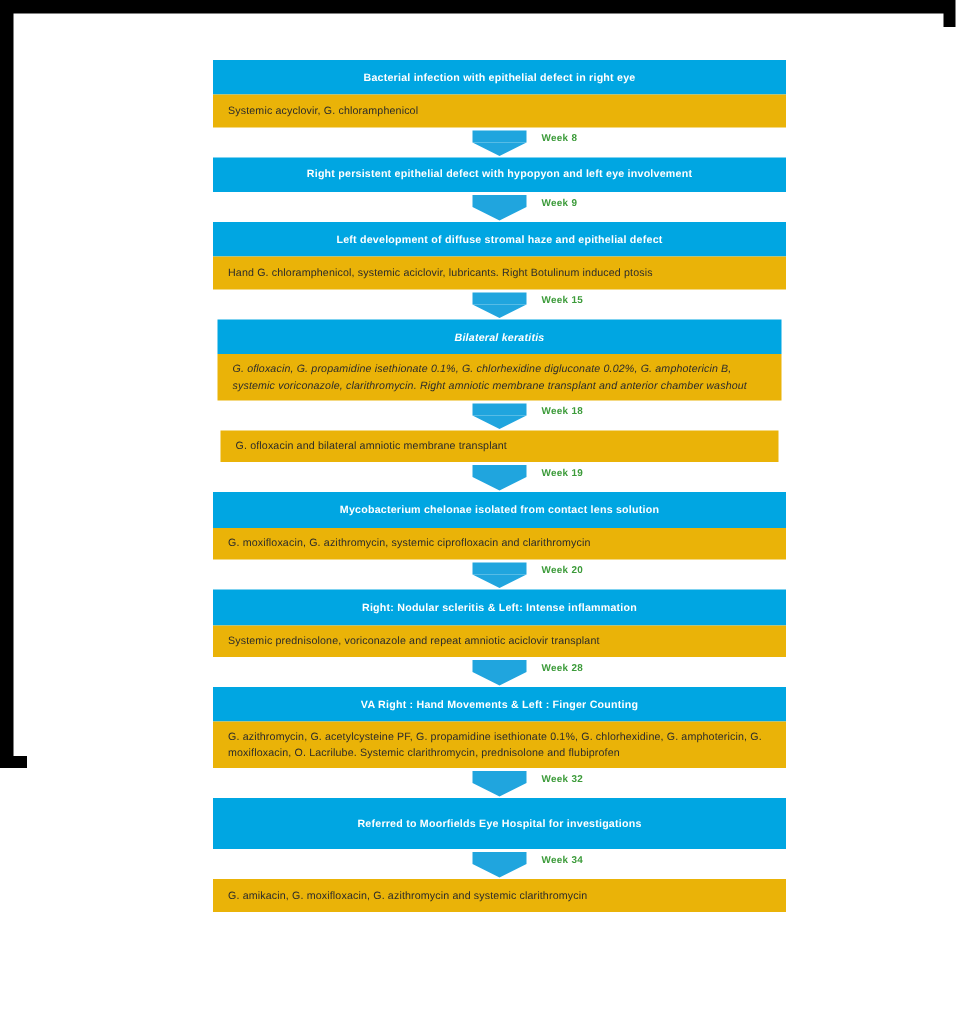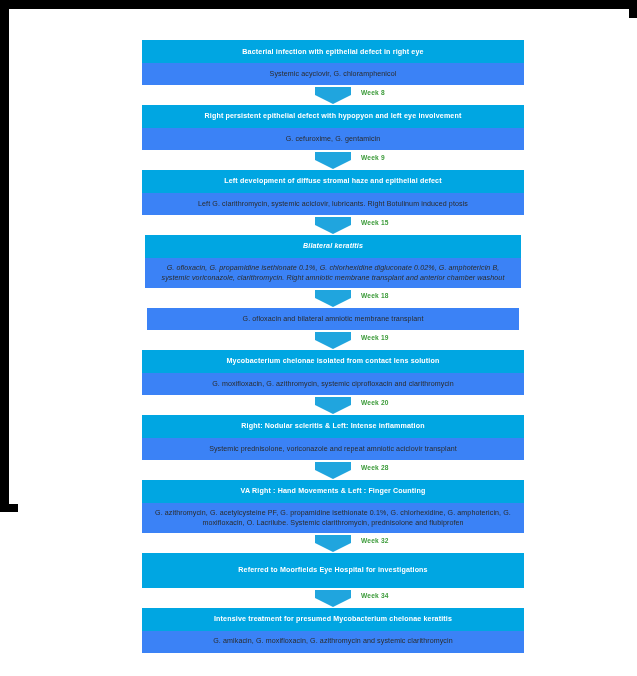--- a/index.html
+++ b/index.html
@@ -59,25 +59,25 @@
     font-weight: bold;
     line-height: 1.45;
     text-align: center;
     padding: 6.5px 8px;
     box-sizing: border-box;
     letter-spacing: .15px;
   }
 
   
   .band-treat {
-    background: #3b82f6;
+    background: #eab308;
     color: #2b2b2b;
     font-size: 7.1px;
     line-height: 1.5;
-    text-align: center;
+    text-align: left;
     padding: 5.5px 10px;
     box-sizing: border-box;
     letter-spacing: .1px;
   }
 
   .band-treat.tall { padding: 4.5px 10px; }
 
   
   .w-narrow  { width: 372px; margin-left: 5px; }
   .w-narrow2 { width: 376px; margin-left: 3px; font-style: italic; }
@@ -142,33 +142,32 @@
       <div class="connector">
         <div class="arrow">
           <div class="arrow-stem"></div>
             <div class="arrow-head"></div>
         </div>
         <div class="week">Week 8</div>
       </div>
 
       <div class="step">
         <div class="band-head">Right persistent epithelial defect with hypopyon and left eye involvement</div>
-        <div class="band-treat">G. cefuroxime, G. gentamicin</div>
       </div>
       <div class="connector">
         <div class="arrow">
           <div class="arrow-stem"></div>
             <div class="arrow-head"></div>
         </div>
         <div class="week">Week 9</div>
       </div>
 
       <div class="step">
         <div class="band-head">Left development of diffuse stromal haze and epithelial defect</div>
-        <div class="band-treat">Left G. clarithromycin, systemic aciclovir, lubricants. Right Botulinum induced ptosis</div>
+        <div class="band-treat">Hand G. chloramphenicol, systemic aciclovir, lubricants. Right Botulinum induced ptosis</div>
       </div>
       <div class="connector">
         <div class="arrow">
           <div class="arrow-stem"></div>
             <div class="arrow-head"></div>
         </div>
         <div class="week">Week 15</div>
       </div>
 
       <div class="step w-narrow2">
@@ -235,21 +234,20 @@
       </div>
       <div class="connector">
         <div class="arrow">
           <div class="arrow-stem"></div>
             <div class="arrow-head"></div>
         </div>
         <div class="week">Week 34</div>
       </div>
 
       <div class="step">
-        <div class="band-head"><span>Intensive treatment for presumed </span><span class="italic">Mycobacterium chelonae keratitis</span></div>
         <div class="band-treat">G. amikacin, G. moxifloxacin, G. azithromycin  and systemic clarithromycin</div>
       </div>
       <div class="connector">
         
         
       </div>
 
     </div>
   </div>
 </div>

